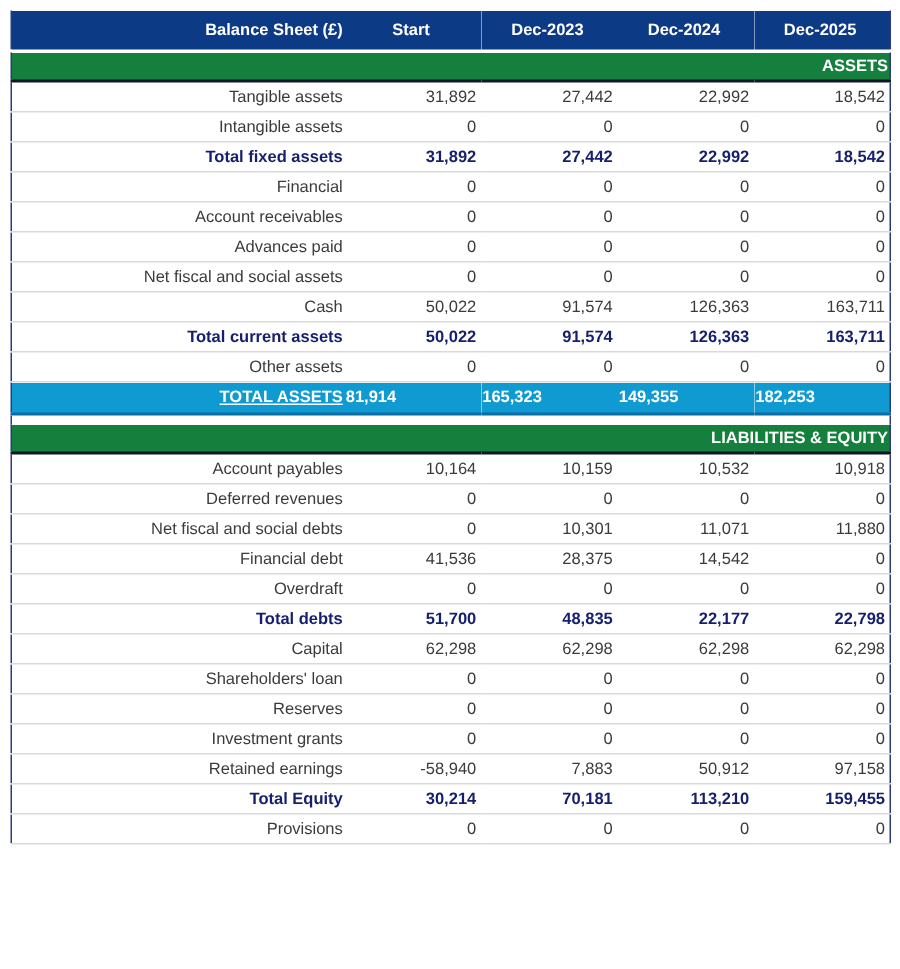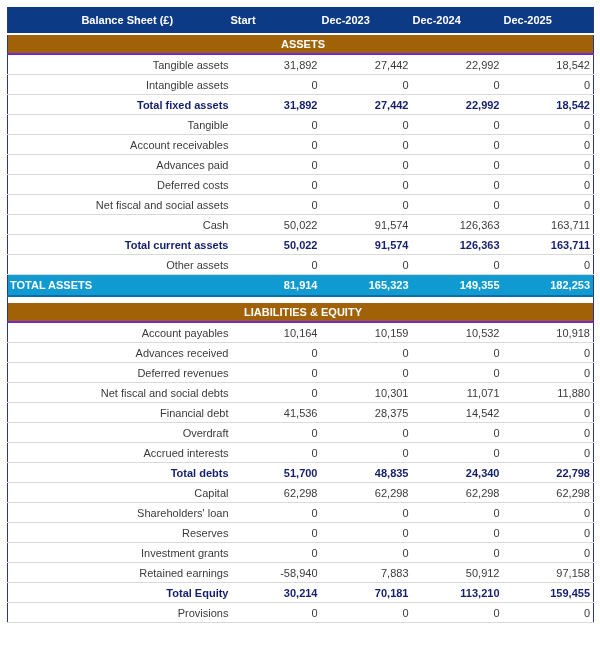--- a/index.html
+++ b/index.html
@@ -28,32 +28,32 @@
   
   tr.head-row th {
     background: #0d3a85;
     color: #ffffff;
     font-weight: bold;
     height: 24px;
     border-bottom: 2px solid #ffffff;
     white-space: nowrap;
     overflow: hidden;
   }
-  tr.head-row th.title { text-align: center; padding-left: 18px; }
-  tr.head-row th.num   { text-align: left; padding-right: 3px; }
+  tr.head-row th.title { text-align: right; padding-left: 18px; }
+  tr.head-row th.num   { text-align: center; padding-right: 3px; }
 
   
   tr.section-row td {
-    background: #a16207;
+    background: #15803d;
     color: #ffffff;
     font-weight: bold;
     height: 16px;
     padding-left: 6px;
-    text-align: center;
-    border-bottom: 2px solid #6d28d9;
+    text-align: right;
+    border-bottom: 2px solid #0f172a;
     white-space: nowrap;
     overflow: hidden;
   }
 
   
   tr.data-row td {
     height: 17px;
     border-bottom: 1px solid #d9d9d9;
     color: #3b3b3b;
     white-space: nowrap;
@@ -72,22 +72,22 @@
   
   tr.total-row td {
     background: #109ad2;
     color: #ffffff;
     font-weight: bold;
     height: 18px;
     border-bottom: 2px solid #0a6da5;
     white-space: nowrap;
     overflow: hidden;
   }
-  tr.total-row td.label { text-align: left; padding-left: 2px; }
-  tr.total-row td.num   { text-align: right; padding-right: 3px; }
+  tr.total-row td.label { text-align: right; padding-left: 12px; text-decoration: underline; }
+  tr.total-row td.num   { text-align: left; padding-right: 3px; }
 
   
   tr.spacer-row td {
     height: 6px;
     background: #ffffff;
     border: none;
     padding: 0;
   }
 </style>
 </head>
@@ -130,42 +130,35 @@
           <td class="num">0</td>
         </tr>
         <tr class="data-row subtotal">
           <td class="label">Total fixed assets</td>
           <td class="num">31,892</td>
           <td class="num">27,442</td>
           <td class="num">22,992</td>
           <td class="num">18,542</td>
         </tr>
         <tr class="data-row">
-          <td class="label">Tangible</td>
+          <td class="label">Financial</td>
           <td class="num">0</td>
           <td class="num">0</td>
           <td class="num">0</td>
           <td class="num">0</td>
         </tr>
         <tr class="data-row">
           <td class="label">Account receivables</td>
           <td class="num">0</td>
           <td class="num">0</td>
           <td class="num">0</td>
           <td class="num">0</td>
         </tr>
         <tr class="data-row">
           <td class="label">Advances paid</td>
-          <td class="num">0</td>
-          <td class="num">0</td>
-          <td class="num">0</td>
-          <td class="num">0</td>
-        </tr>
-        <tr class="data-row">
-          <td class="label">Deferred costs</td>
           <td class="num">0</td>
           <td class="num">0</td>
           <td class="num">0</td>
           <td class="num">0</td>
         </tr>
         <tr class="data-row">
           <td class="label">Net fiscal and social assets</td>
           <td class="num">0</td>
           <td class="num">0</td>
           <td class="num">0</td>
@@ -206,27 +199,20 @@
           <td colspan="5">LIABILITIES &amp; EQUITY</td>
         </tr>
         <tr class="data-row">
           <td class="label">Account payables</td>
           <td class="num">10,164</td>
           <td class="num">10,159</td>
           <td class="num">10,532</td>
           <td class="num">10,918</td>
         </tr>
         <tr class="data-row">
-          <td class="label">Advances received</td>
-          <td class="num">0</td>
-          <td class="num">0</td>
-          <td class="num">0</td>
-          <td class="num">0</td>
-        </tr>
-        <tr class="data-row">
           <td class="label">Deferred revenues</td>
           <td class="num">0</td>
           <td class="num">0</td>
           <td class="num">0</td>
           <td class="num">0</td>
         </tr>
         <tr class="data-row">
           <td class="label">Net fiscal and social debts</td>
           <td class="num">0</td>
           <td class="num">10,301</td>
@@ -240,32 +226,25 @@
           <td class="num">14,542</td>
           <td class="num">0</td>
         </tr>
         <tr class="data-row">
           <td class="label">Overdraft</td>
           <td class="num">0</td>
           <td class="num">0</td>
           <td class="num">0</td>
           <td class="num">0</td>
         </tr>
-        <tr class="data-row">
-          <td class="label">Accrued interests</td>
-          <td class="num">0</td>
-          <td class="num">0</td>
-          <td class="num">0</td>
-          <td class="num">0</td>
-        </tr>
         <tr class="data-row subtotal">
           <td class="label">Total debts</td>
           <td class="num">51,700</td>
           <td class="num">48,835</td>
-          <td class="num">24,340</td>
+          <td class="num">22,177</td>
           <td class="num">22,798</td>
         </tr>
         <tr class="data-row">
           <td class="label">Capital</td>
           <td class="num">62,298</td>
           <td class="num">62,298</td>
           <td class="num">62,298</td>
           <td class="num">62,298</td>
         </tr>
         <tr class="data-row">

